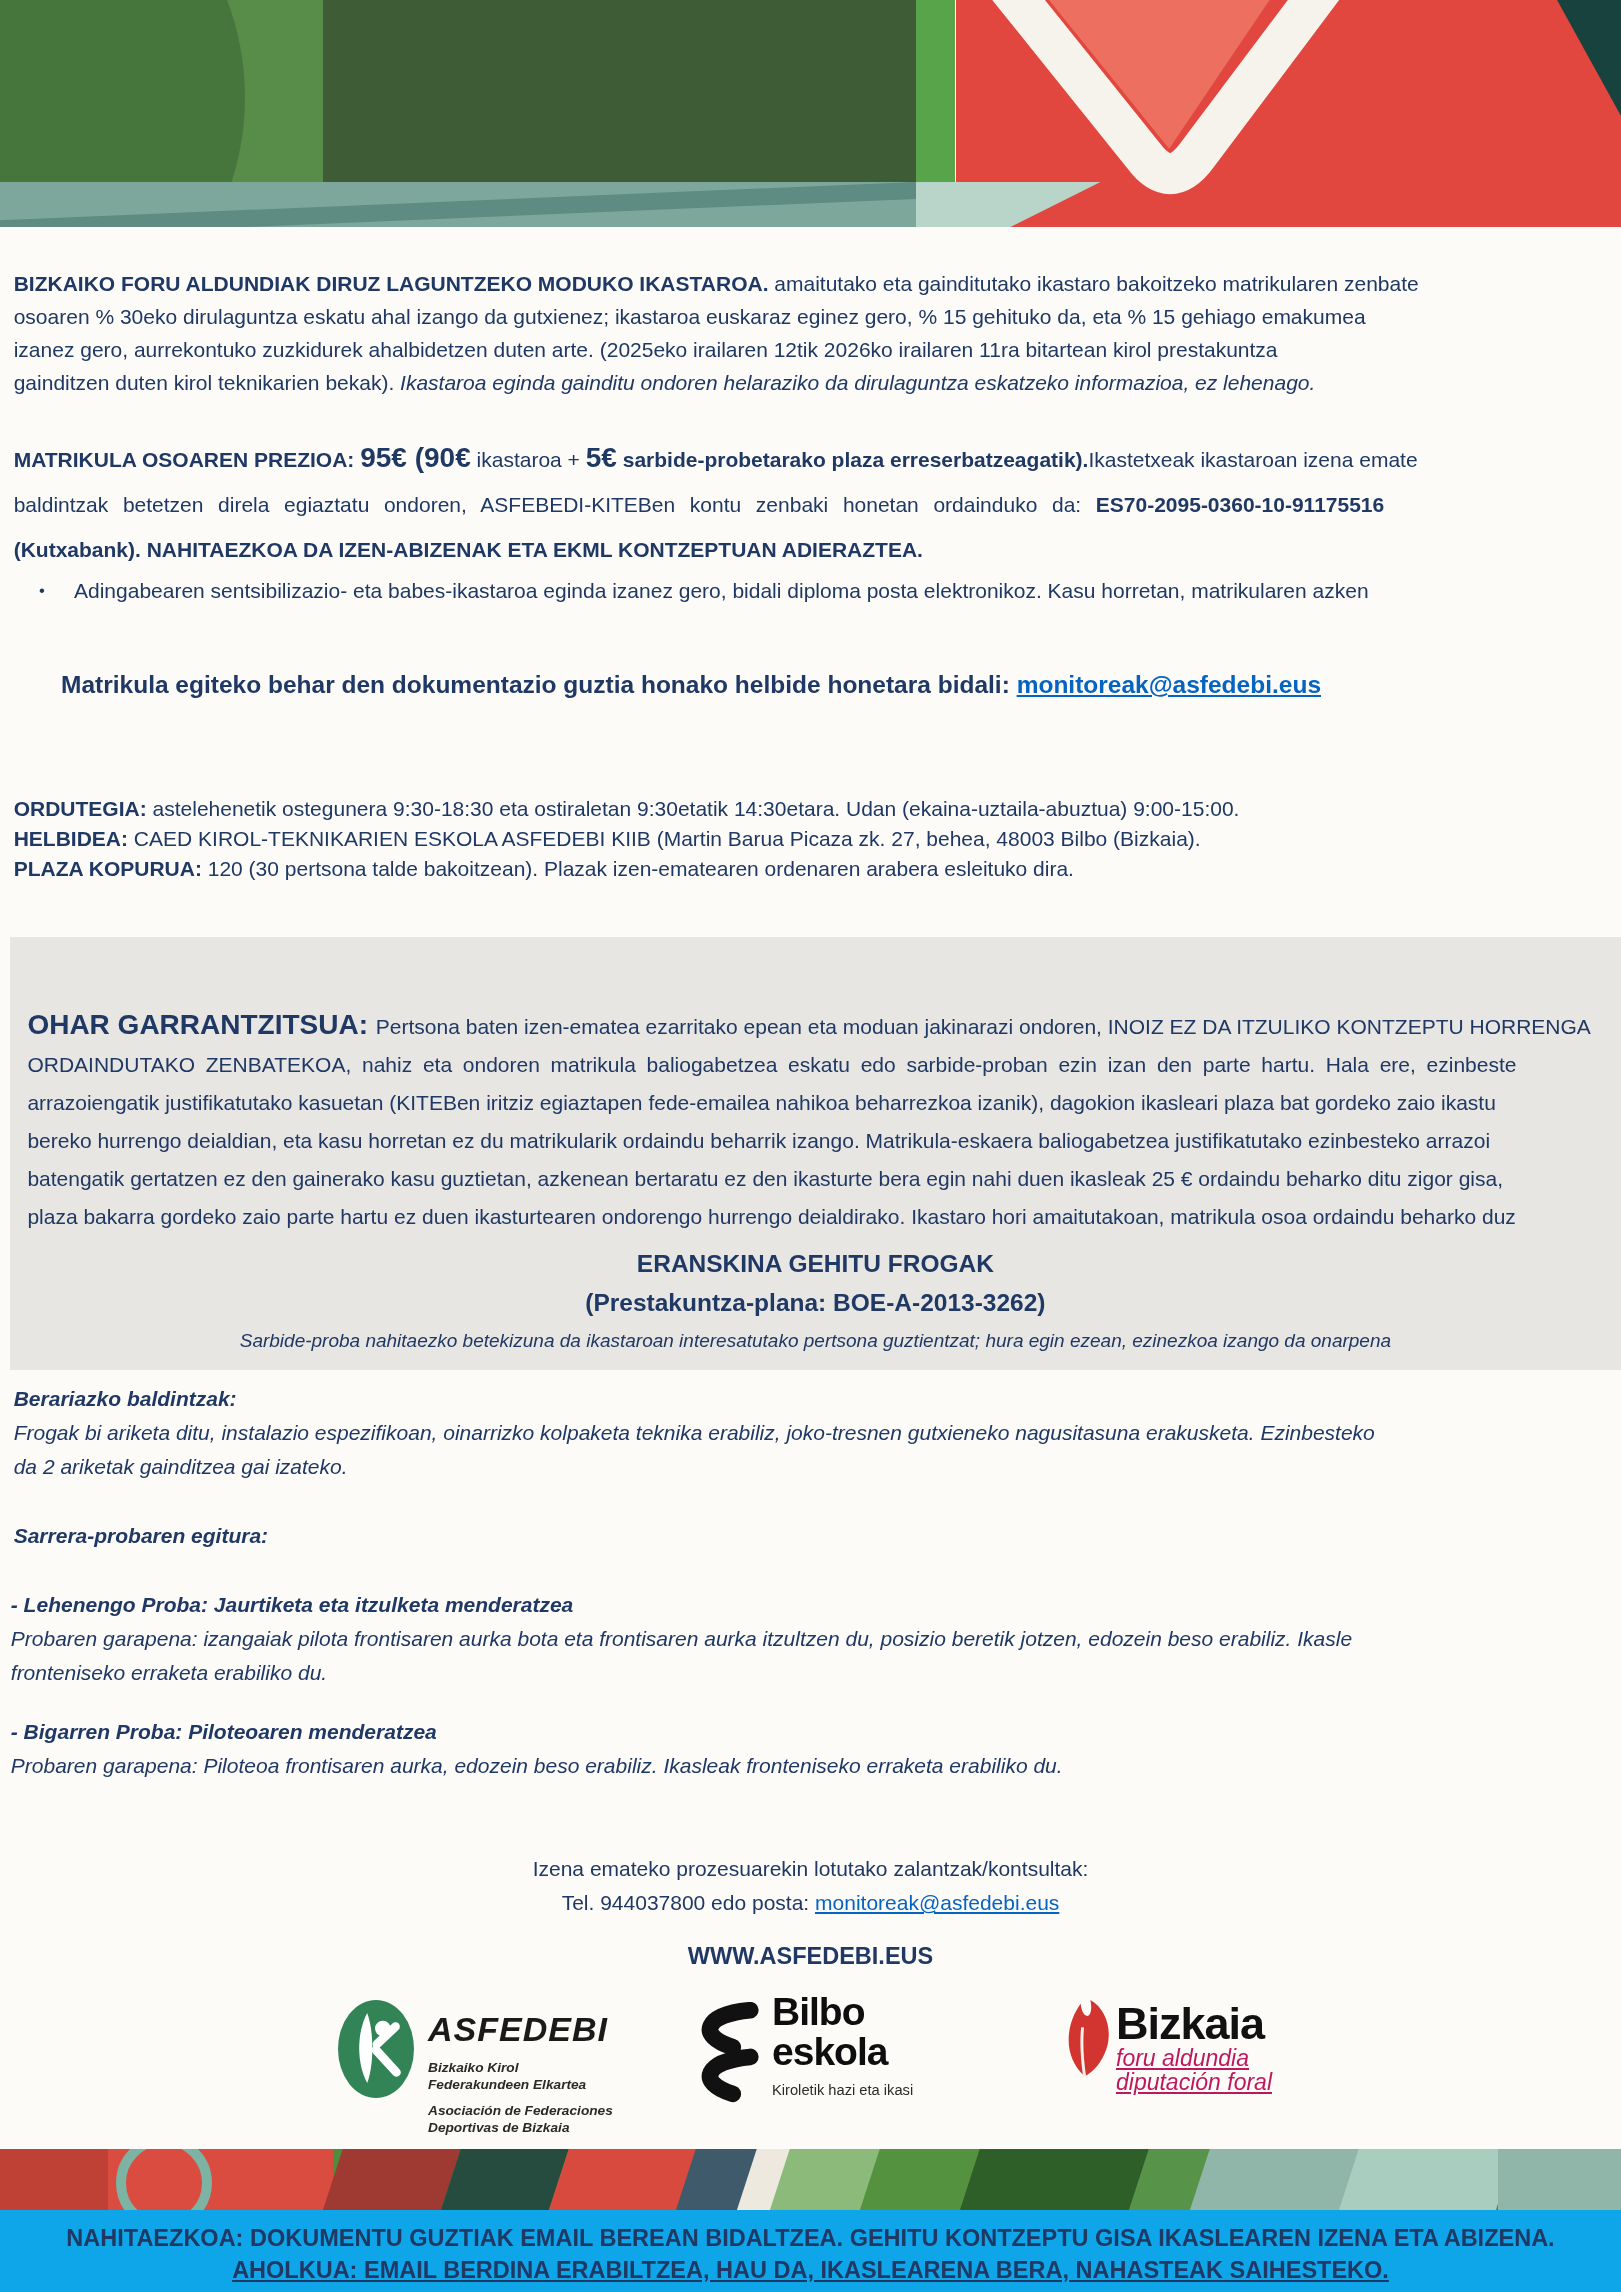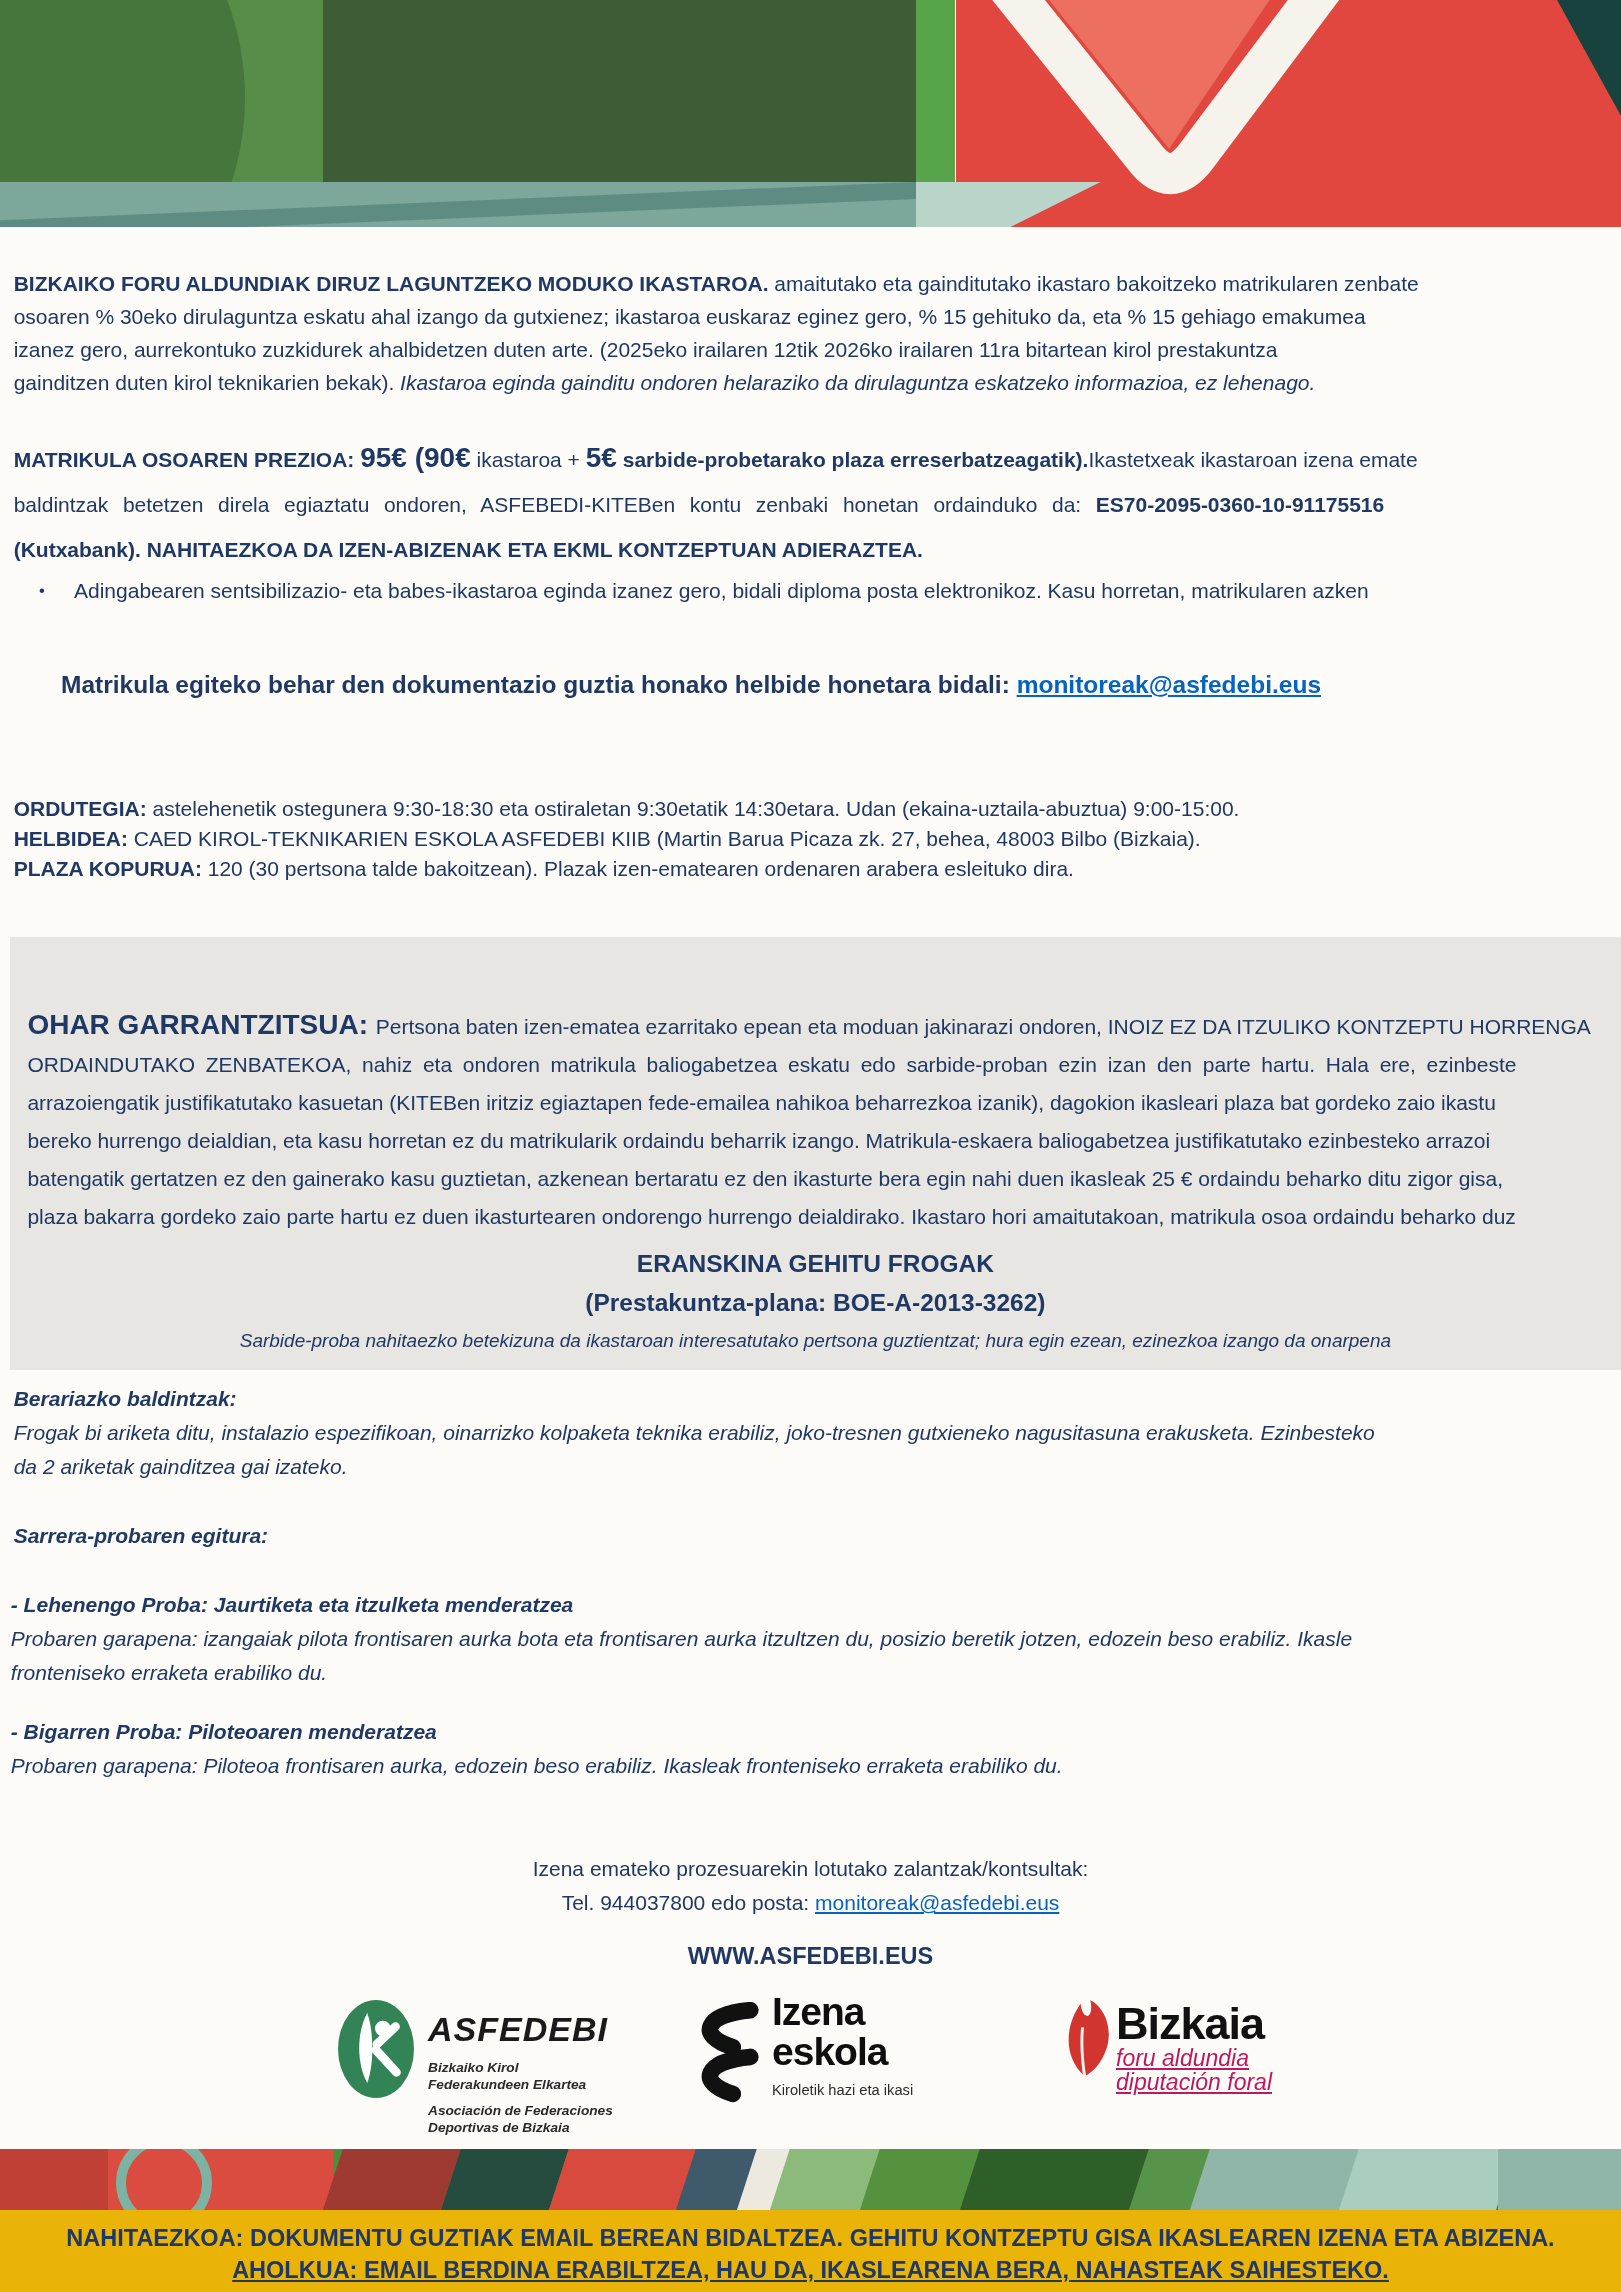--- a/index.html
+++ b/index.html
@@ -70,21 +70,21 @@
   .biz-texts{position:absolute;left:57px;top:2px;}
   .biz-name{font-size:45px;font-weight:bold;color:#111;letter-spacing:-1px;line-height:47px;}
   .biz-sub{font-size:23px;font-style:italic;color:#be185d;line-height:23.5px;text-decoration:underline;}
 
   
   .footer-art{position:absolute;top:2149px;left:0;width:1621px;height:61px;overflow:hidden;background:#4f8c3f;}
   .fa-seg{position:absolute;top:-9.8px;height:80px;transform:skewX(-18deg);}
   .fa-ring{position:absolute;left:116px;top:-13.7px;width:76px;height:76px;border:10.8px solid #7db3a3;border-radius:50%;background:transparent;}
 
   
-  .band{position:absolute;top:2210px;left:0;width:1621px;height:82px;background:#eab308;text-align:center;color:#1f3864;}
+  .band{position:absolute;top:2210px;left:0;width:1621px;height:82px;background:#0ea5e9;text-align:center;color:#1f3864;}
   .band-l1{margin-top:11.8px;font-size:23.5px;font-weight:bold;line-height:32px;white-space:nowrap;overflow:hidden;}
   .band-l2{font-size:23.5px;font-weight:bold;text-decoration:underline;line-height:32px;white-space:nowrap;overflow:hidden;}
 </style>
 </head>
 <body>
 
 <div id="page">
 
   <div class="header-art">
     <div class="ha-g1">
@@ -197,21 +197,21 @@
     </div>
 
     <div class="logo" style="left:686px;width:294px;height:147px">
       <div class="kirol-glyph">
         <svg width="76" height="102" viewBox="0 0 78 104">
           <path d="M66 8 C 20 12 10 34 48 46" stroke="#111" stroke-width="17" fill="none" stroke-linecap="round"></path>
           <path d="M66 56 C 20 60 10 82 48 94" stroke="#111" stroke-width="17" fill="none" stroke-linecap="round"></path>
         </svg>
       </div>
       <div class="kirol-texts">
-        <div class="kirol-word">Izena</div>
+        <div class="kirol-word">Bilbo</div>
         <div class="kirol-word">eskola</div>
         <div class="kirol-tag">Kiroletik hazi eta ikasi</div>
       </div>
     </div>
 
     <div class="logo" style="left:1059px;width:294px;height:147px">
       <div class="biz-leaf">
         <svg width="55" height="86" viewBox="0 0 56 88">
           <path d="M26 80 C 4 60 6 28 22 6 C 24 24 36 22 32 2 C 50 12 56 38 46 58 C 41 69 34 76 26 80 Z" fill="#d2352f"></path>
           <path d="M26 80 C 24 66 22 50 24 30" stroke="#f6f3ec" stroke-width="3" fill="none"></path>

